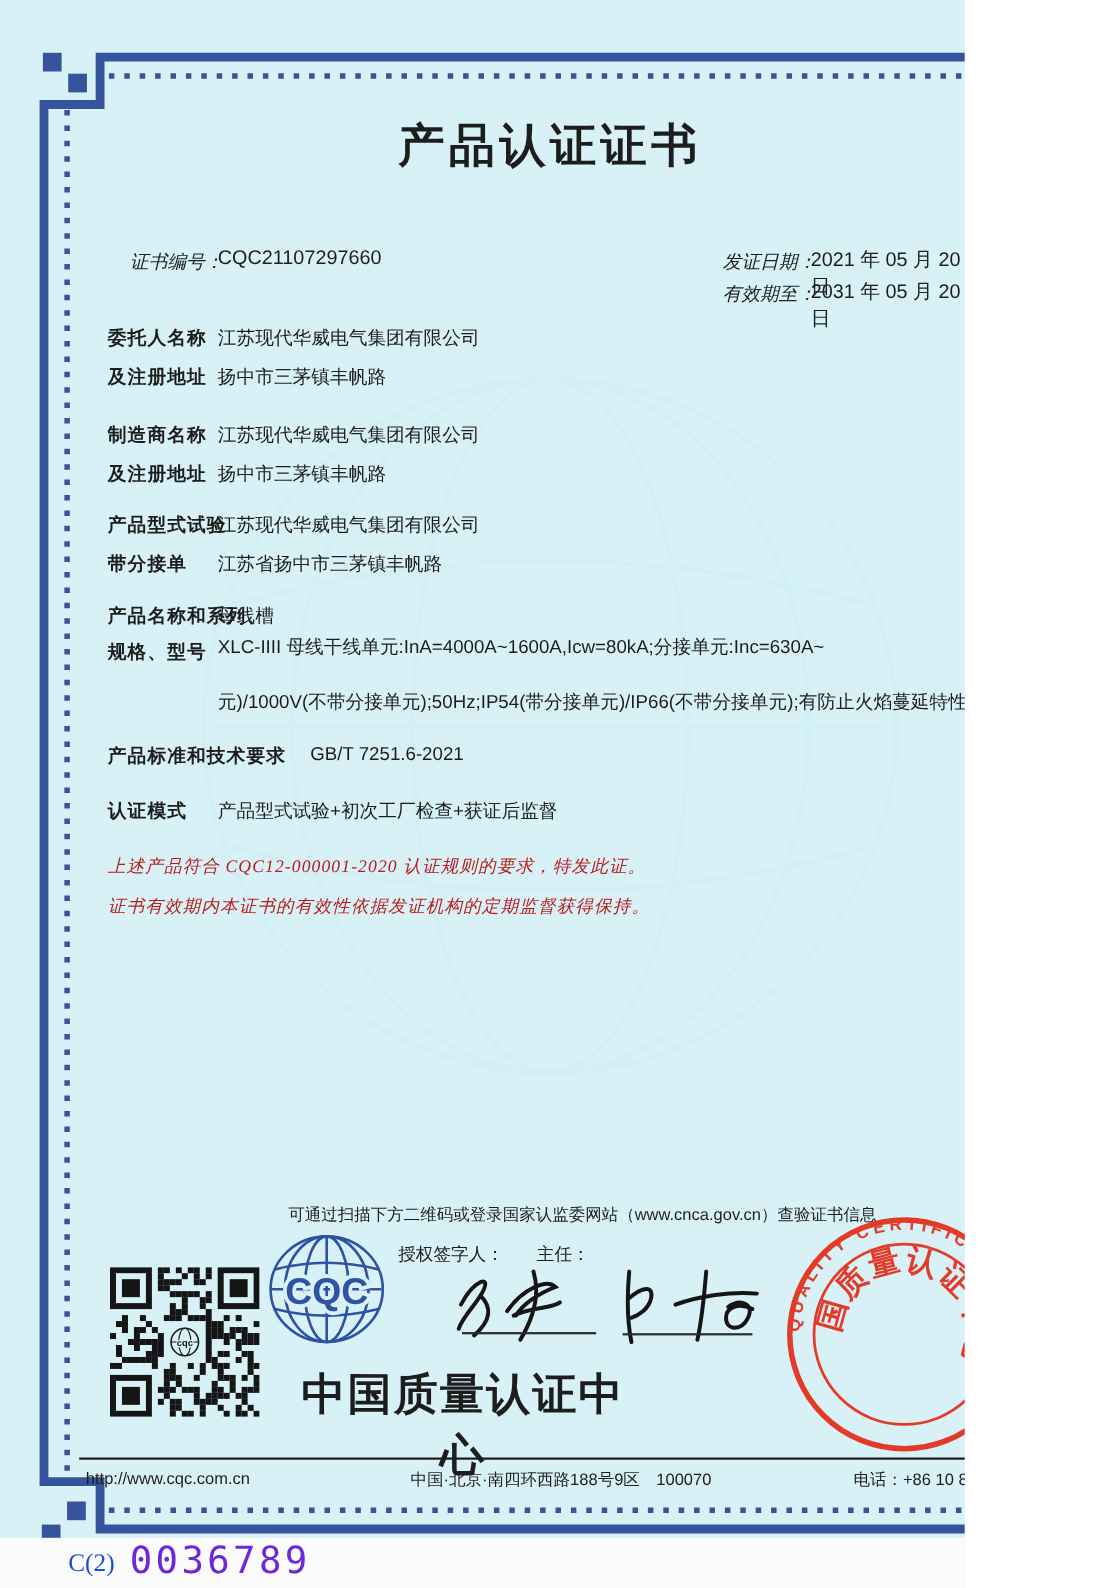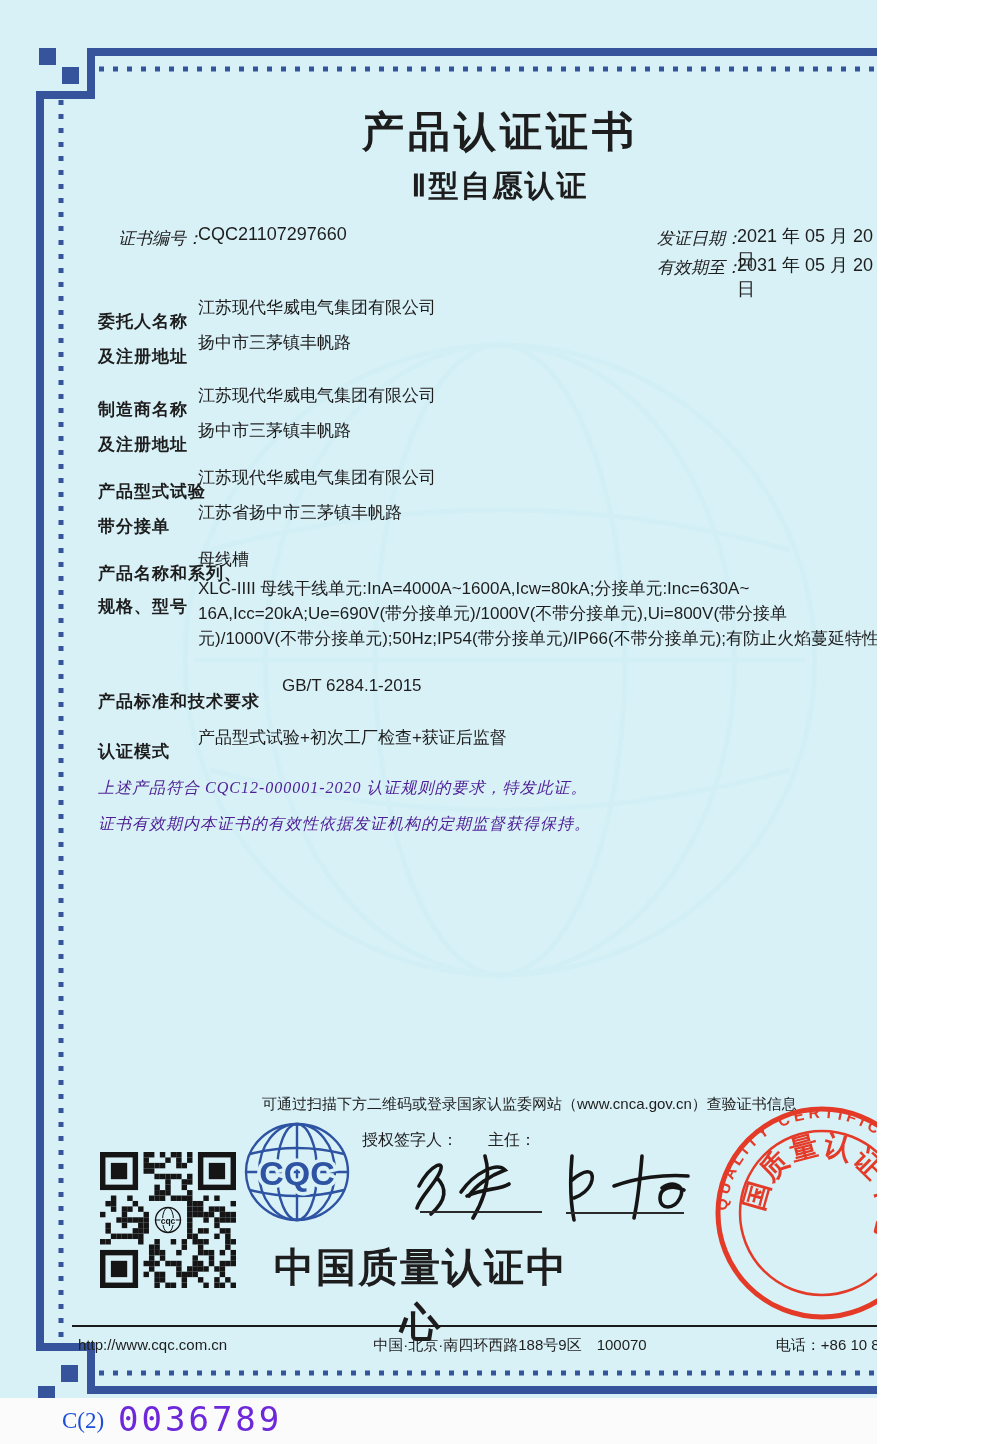--- a/index.html
+++ b/index.html
@@ -5,23 +5,23 @@
   html,body{margin:0;padding:0;}
   .page{position:relative;width:877px;height:1444px;background:#d8f1f7;overflow:hidden;
         font-family:"Liberation Sans",sans-serif;color:#1d1d1d;}
   .abs{position:absolute;}
   svg{display:block;}
   .title{left:0;width:1000px;text-align:center;top:104px;font-size:42px;font-weight:bold;letter-spacing:4px;}
   .subtitle{left:0;width:1000px;text-align:center;top:166px;font-size:30px;font-weight:bold;letter-spacing:2px;}
   .kai{font-family:"Liberation Serif",serif;font-style:italic;}
   .meta-label{font-size:17px;}
   .meta-value{font-size:18px;font-weight:500;}
-  .f-label{font-size:17px;font-weight:bold;letter-spacing:1px;margin-top:14px;}
+  .f-label{font-size:17px;font-weight:bold;letter-spacing:1px;}
   .f-value{font-size:17px;white-space:nowrap;}
-  .statement{font-size:16px;color:#4c1d95;letter-spacing:1px;}
+  .statement{font-size:16px;color:#b91c1c;letter-spacing:1px;}
   .qr-note{font-size:15px;}
   .sign-label{font-size:16px;font-weight:500;}
   .org-name{font-size:40px;font-weight:bold;letter-spacing:2px;}
   .footer-text{font-size:15px;}
   .rule{background:#1a1a1a;height:2px;}
   .sig-underline{background:#2a2a2a;height:2px;}
   .white-strip{left:0;top:1398px;width:1000px;height:46px;background:#fbfbfb;}
   .serial-prefix{font-family:"Liberation Serif",serif;font-size:23px;color:#1d4ed8;}
   .serial-number{font-family:"DejaVu Sans Mono",monospace;font-size:34px;color:#6d28d9;letter-spacing:3px;}
 </style>
@@ -55,21 +55,20 @@
       <rect x="944" y="48" width="17" height="17"></rect>
         <rect x="921" y="67" width="17" height="17"></rect>
       <rect x="61" y="1365" width="17" height="17"></rect>
         <rect x="38" y="1386" width="17" height="17"></rect>
       <rect x="922" y="1365" width="17" height="17"></rect>
         <rect x="945" y="1386" width="17" height="17"></rect>
     </g>
   </svg>
 
   <div class="abs title">产品认证证书</div>
-  <div class="abs subtitle">Ⅱ型自愿认证</div>
 
   <div class="abs kai meta-label" style="left:118px;top:227px">证书编号：</div>
   <div class="abs meta-value" style="left:198px;top:224px">CQC21107297660</div>
   <div class="abs kai meta-label" style="left:657px;top:227px">发证日期：</div>
   <div class="abs meta-value" style="left:737px;top:224px">2021 年 05 月 20 日</div>
   <div class="abs kai meta-label" style="left:657px;top:256px">有效期至：</div>
   <div class="abs meta-value" style="left:737px;top:253px">2031 年 05 月 20 日</div>
 
   <div class="abs f-label" style="left:98px;top:296px">委托人名称</div>
   <div class="abs f-value" style="left:198px;top:296px">江苏现代华威电气集团有限公司</div>
@@ -83,25 +82,24 @@
 
   <div class="abs f-label" style="left:98px;top:466px">产品型式试验</div>
   <div class="abs f-value" style="left:198px;top:466px">江苏现代华威电气集团有限公司</div>
   <div class="abs f-label" style="left:98px;top:501px">带分接单</div>
   <div class="abs f-value" style="left:198px;top:501px">江苏省扬中市三茅镇丰帆路</div>
 
   <div class="abs f-label" style="left:98px;top:548px">产品名称和系列、</div>
   <div class="abs f-label" style="left:98px;top:581px">规格、型号</div>
   <div class="abs f-value" style="left:198px;top:548px">母线槽</div>
   <div class="abs f-value" style="left:198px;top:577px">XLC-IIII 母线干线单元:InA=4000A~1600A,Icw=80kA;分接单元:Inc=630A~</div>
-  <div class="abs f-value" style="left:198px;top:602px">16A,Icc=20kA;Ue=690V(带分接单元)/1000V(不带分接单元),Ui=800V(带分接单</div>
   <div class="abs f-value" style="left:198px;top:627px">元)/1000V(不带分接单元);50Hz;IP54(带分接单元)/IP66(不带分接单元);有防止火焰蔓延特性</div>
 
   <div class="abs f-label" style="left:98px;top:676px">产品标准和技术要求</div>
-  <div class="abs f-value" style="left:282px;top:676px">GB/T 6284.1-2015</div>
+  <div class="abs f-value" style="left:282px;top:676px">GB/T 7251.6-2021</div>
 
   <div class="abs f-label" style="left:98px;top:726px">认证模式</div>
   <div class="abs f-value" style="left:198px;top:726px">产品型式试验+初次工厂检查+获证后监督</div>
 
   <div class="abs kai statement" style="left:98px;top:778px">上述产品符合 CQC12-000001-2020 认证规则的要求，特发此证。</div>
   <div class="abs kai statement" style="left:98px;top:814px">证书有效期内本证书的有效性依据发证机构的定期监督获得保持。</div>
 
   <div class="abs qr-note" style="left:262px;top:1095px">可通过扫描下方二维码或登录国家认监委网站（www.cnca.gov.cn）查验证书信息</div>
 
   <svg id="qr-svg" class="abs" style="left:100px;top:1152px" width="136" height="136" viewBox="0 0 136 136">

